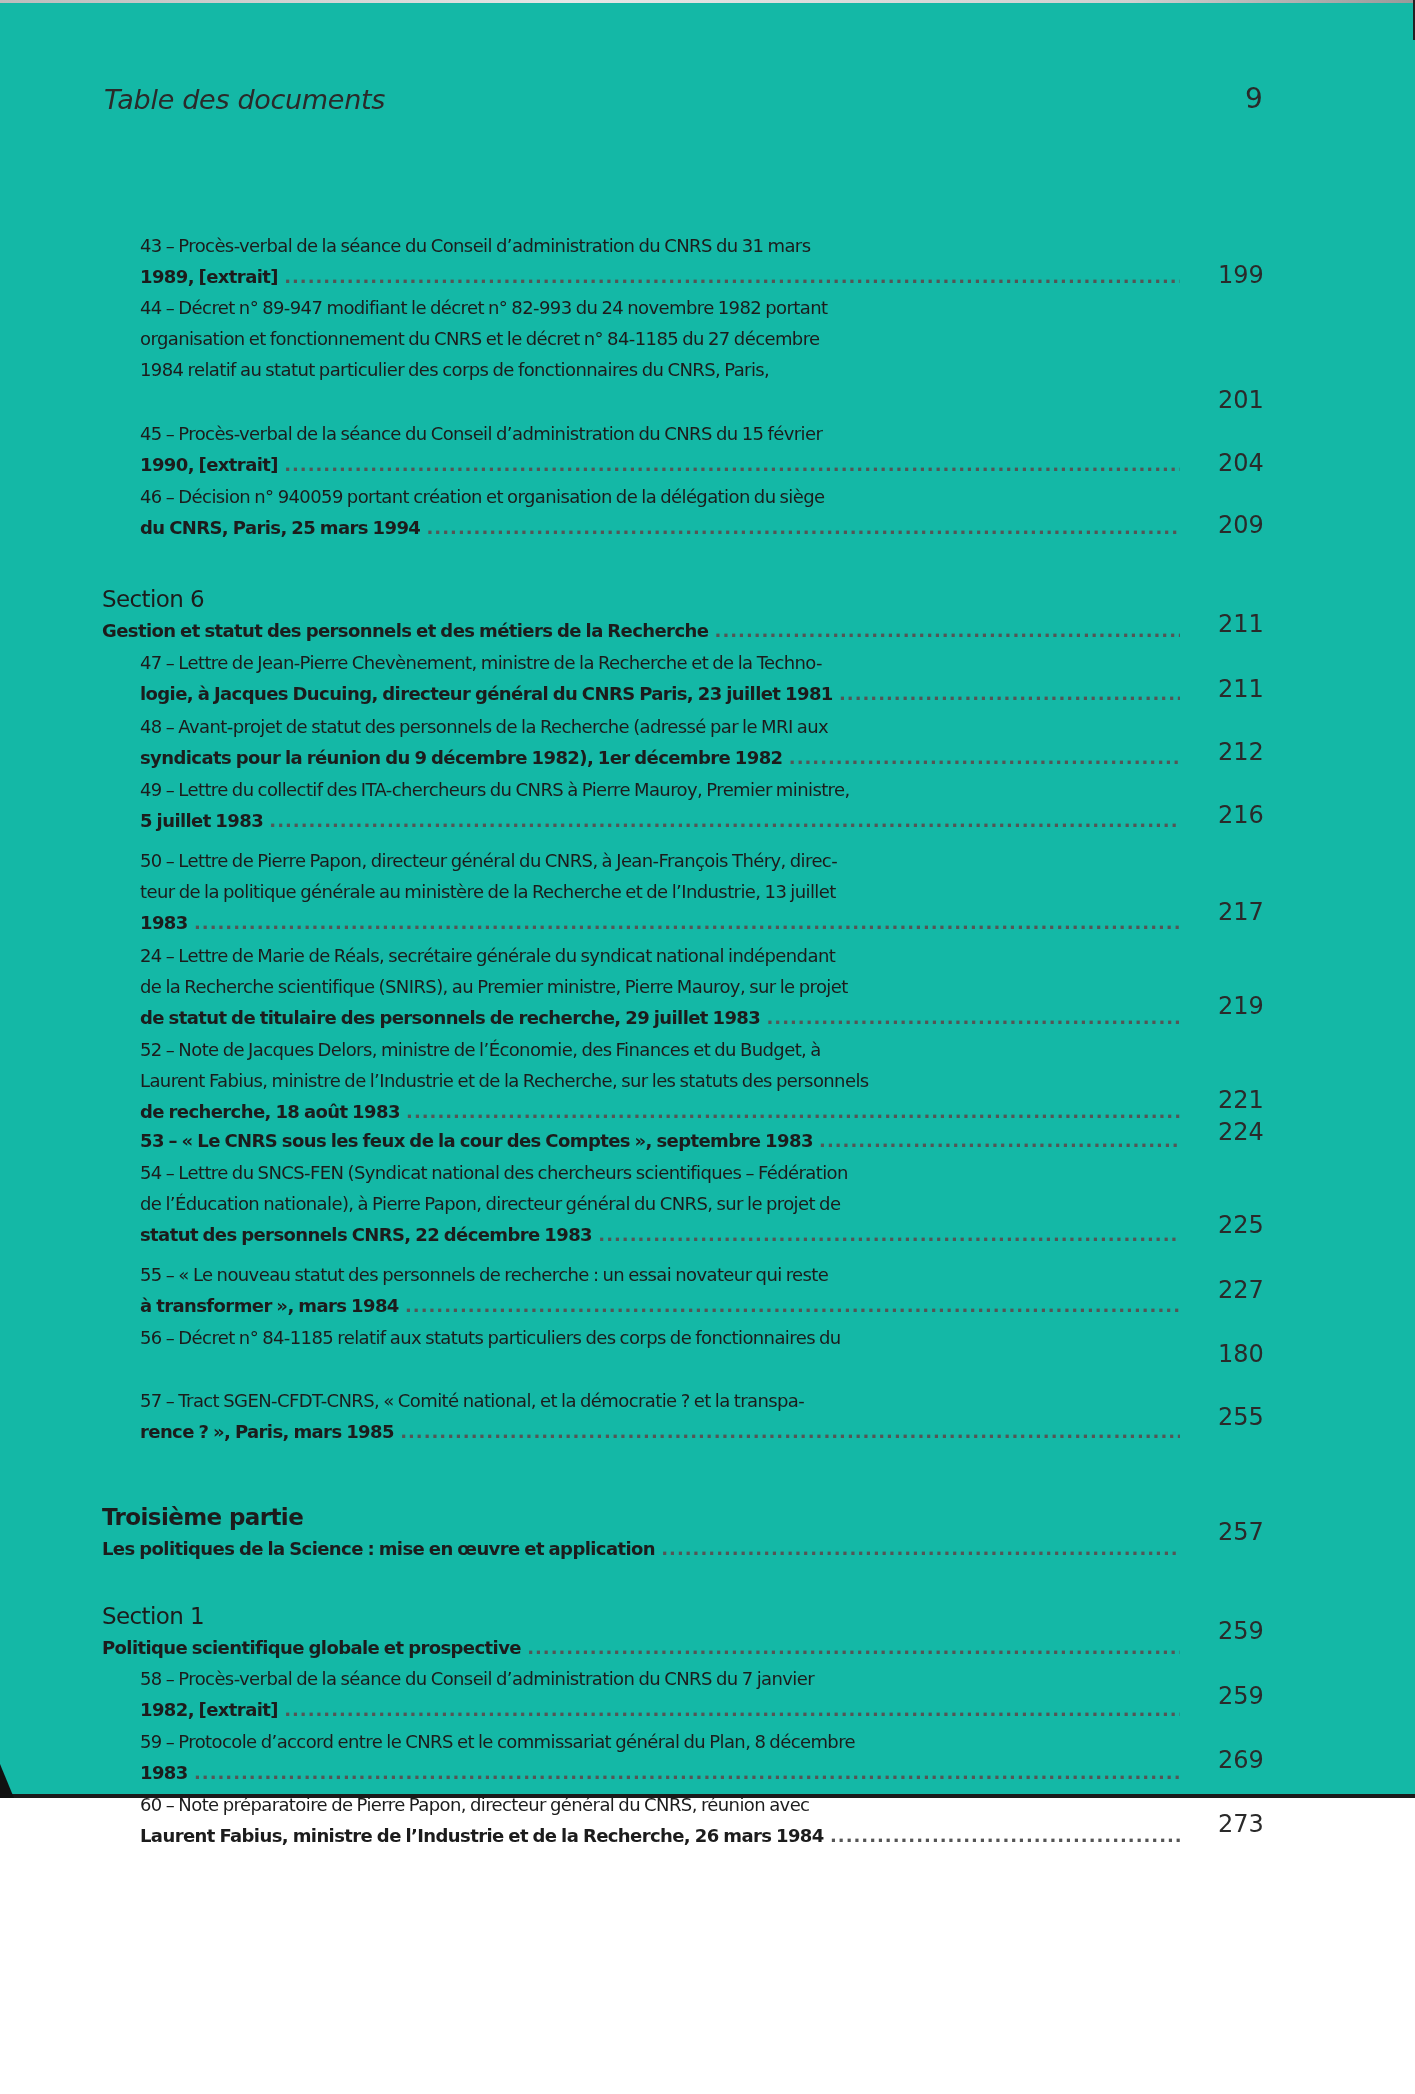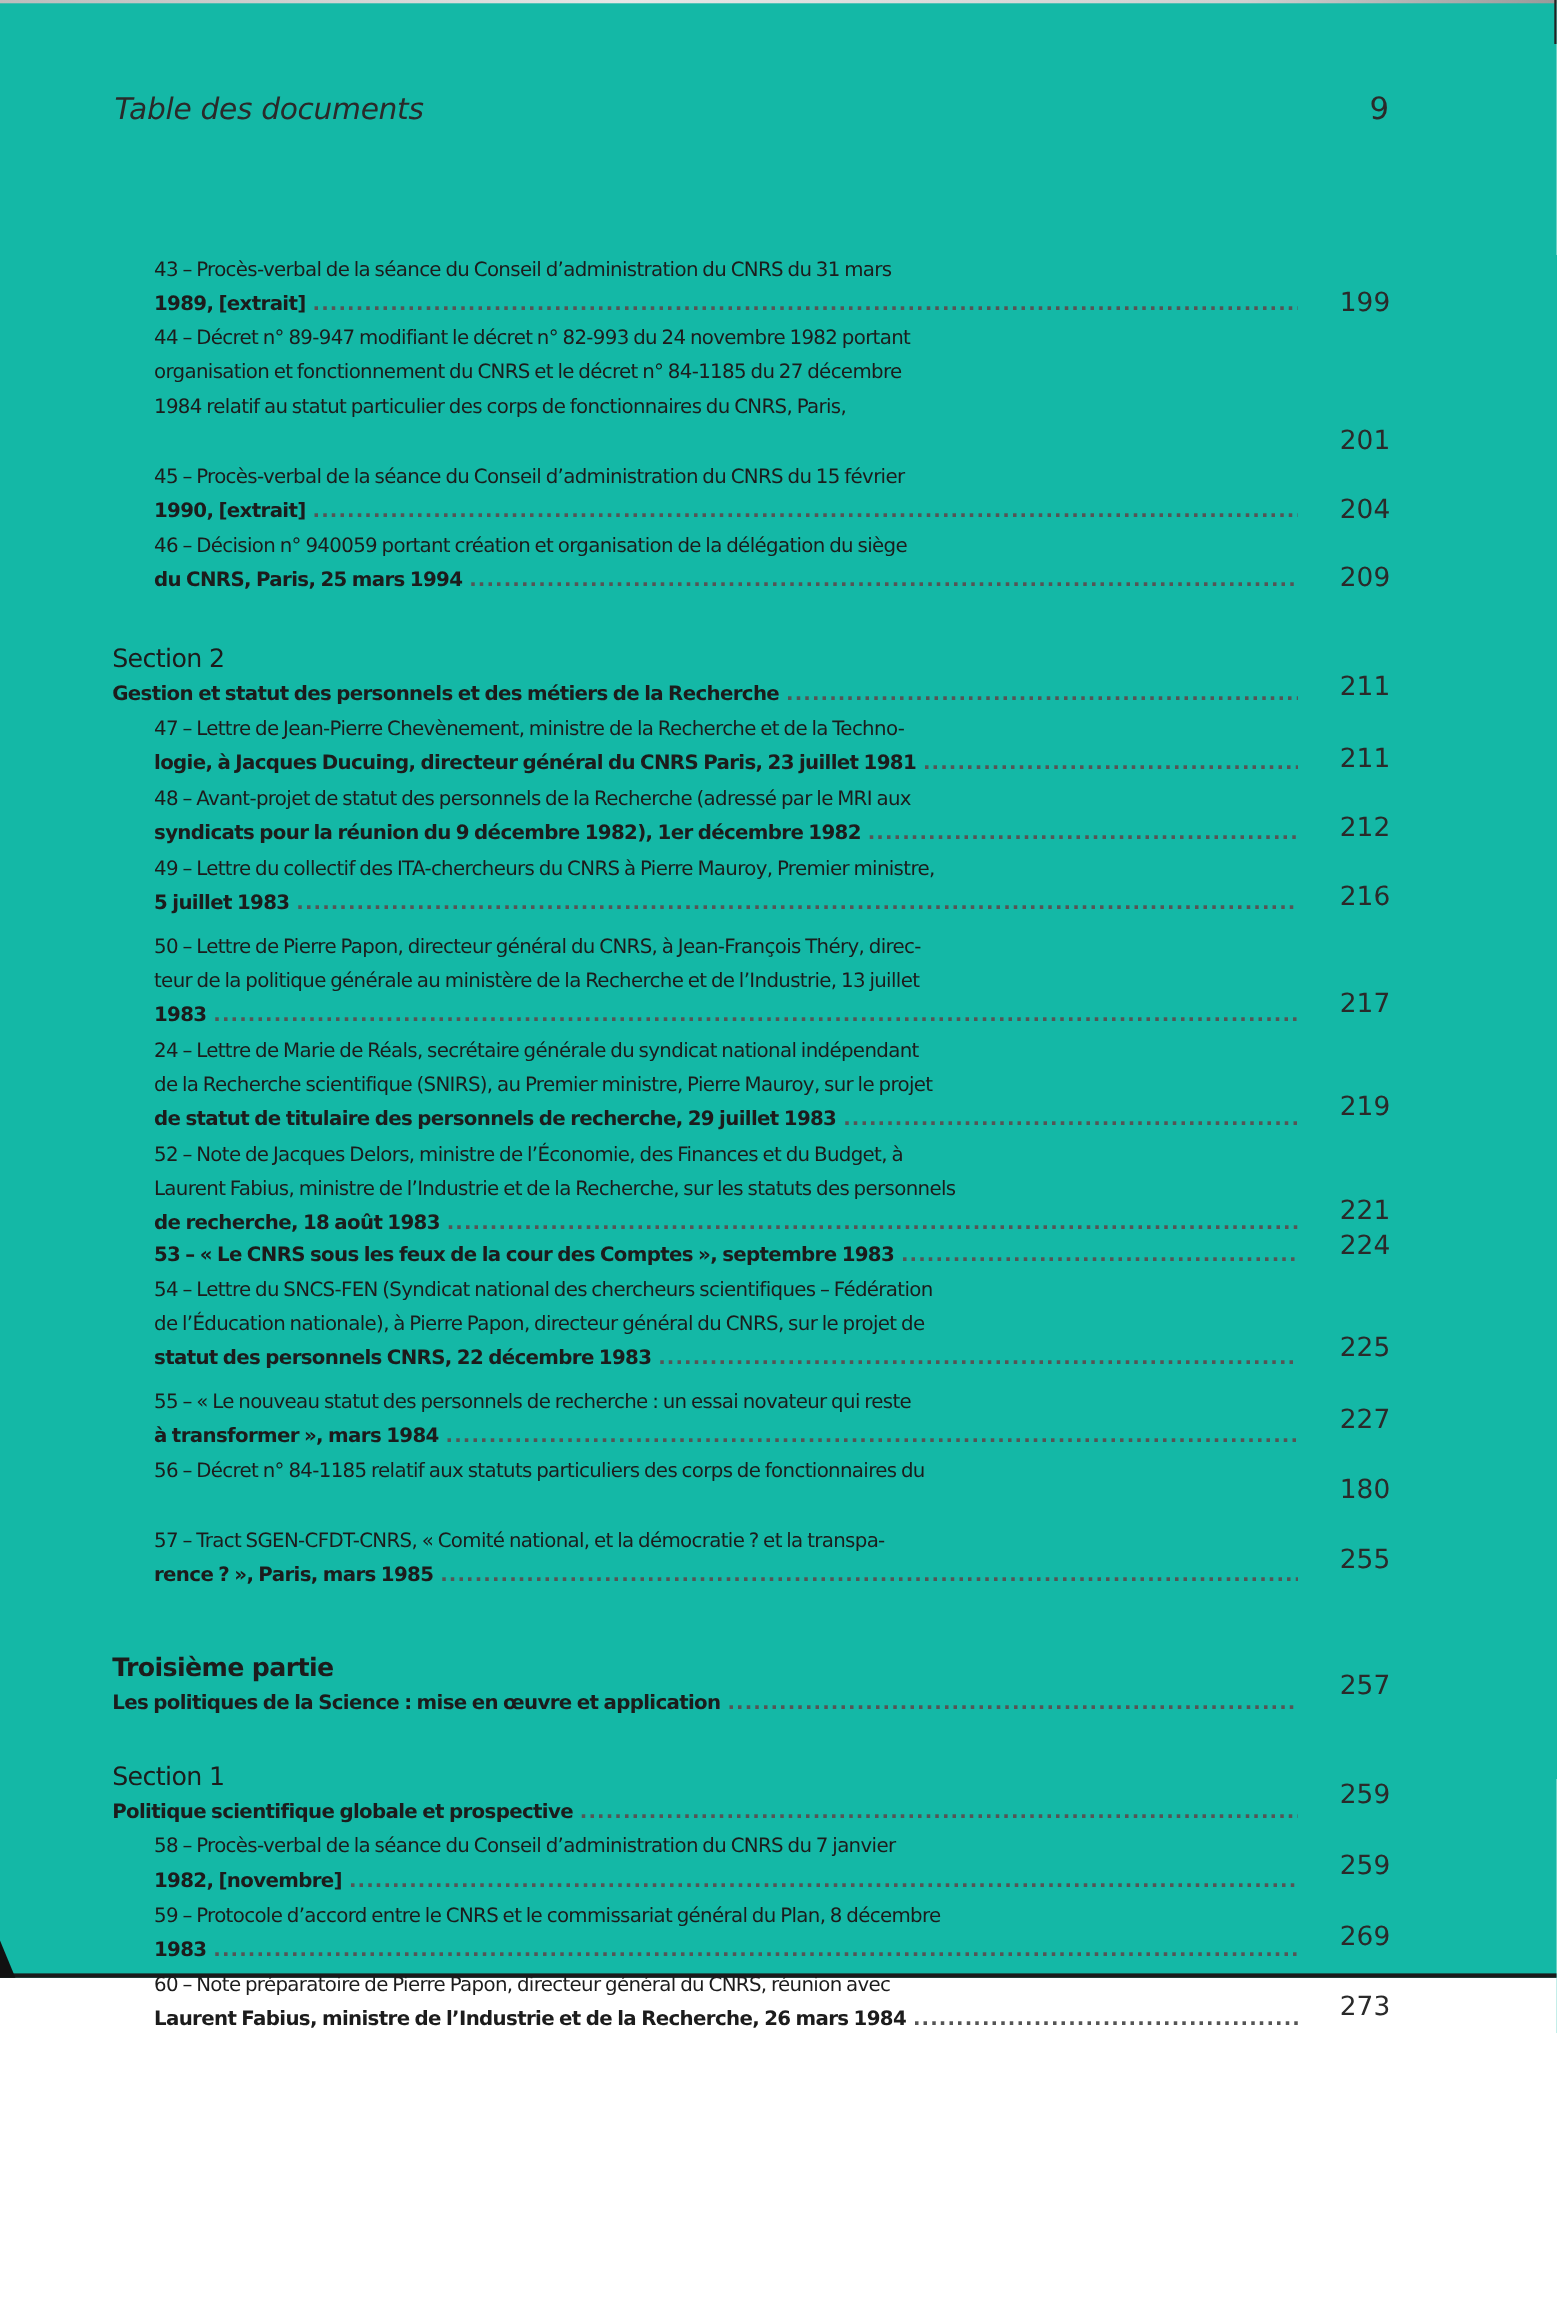--- a/index.html
+++ b/index.html
@@ -140,21 +140,21 @@
       <span class="last">1990, [extrait]</span>
     </div>
     <div class="pg" style="top:449px;">204</div>
 
     <div class="entry-text item" style="top:481px;">
       <span class="body">46 – Décision n° 940059 portant création et organisation de la délégation du siège</span>
       <span class="last">du CNRS, Paris, 25 mars 1994</span>
     </div>
     <div class="pg" style="top:511px;">209</div>
 
-    <div class="label" style="left:102px; top:584px;">Section 2</div>
+    <div class="label" style="left:102px; top:584px;">Section 6</div>
     <div class="entry-text head" style="top:615px;">
       <span class="last">Gestion et statut des personnels et des métiers de la Recherche</span>
     </div>
     <div class="pg" style="top:610px;">211</div>
 
     <div class="entry-text item" style="top:647px;">
       <span class="body">47 – Lettre de Jean-Pierre Chevènement, ministre de la Recherche et de la Techno-</span>
       <span class="last">logie, à Jacques Ducuing, directeur général du CNRS Paris, 23 juillet 1981</span>
     </div>
     <div class="pg" style="top:675px;">211</div>
@@ -228,21 +228,21 @@
     <div class="pg" style="top:1518px;">257</div>
 
     <div class="label" style="left:102px; top:1601px;">Section 1</div>
     <div class="entry-text head" style="top:1632px;">
       <span class="last">Politique scientifique globale et prospective</span>
     </div>
     <div class="pg" style="top:1617px;">259</div>
 
     <div class="entry-text item" style="top:1663px;">
       <span class="body">58 – Procès-verbal de la séance du Conseil d’administration du CNRS du 7 janvier</span>
-      <span class="last">1982, [novembre]</span>
+      <span class="last">1982, [extrait]</span>
     </div>
     <div class="pg" style="top:1682px;">259</div>
 
     <div class="entry-text item" style="top:1726px;">
       <span class="body">59 – Protocole d’accord entre le CNRS et le commissariat général du Plan, 8 décembre</span>
       <span class="last">1983</span>
     </div>
     <div class="pg" style="top:1746px;">269</div>
 
     <div class="entry-text item" style="top:1789px;">

